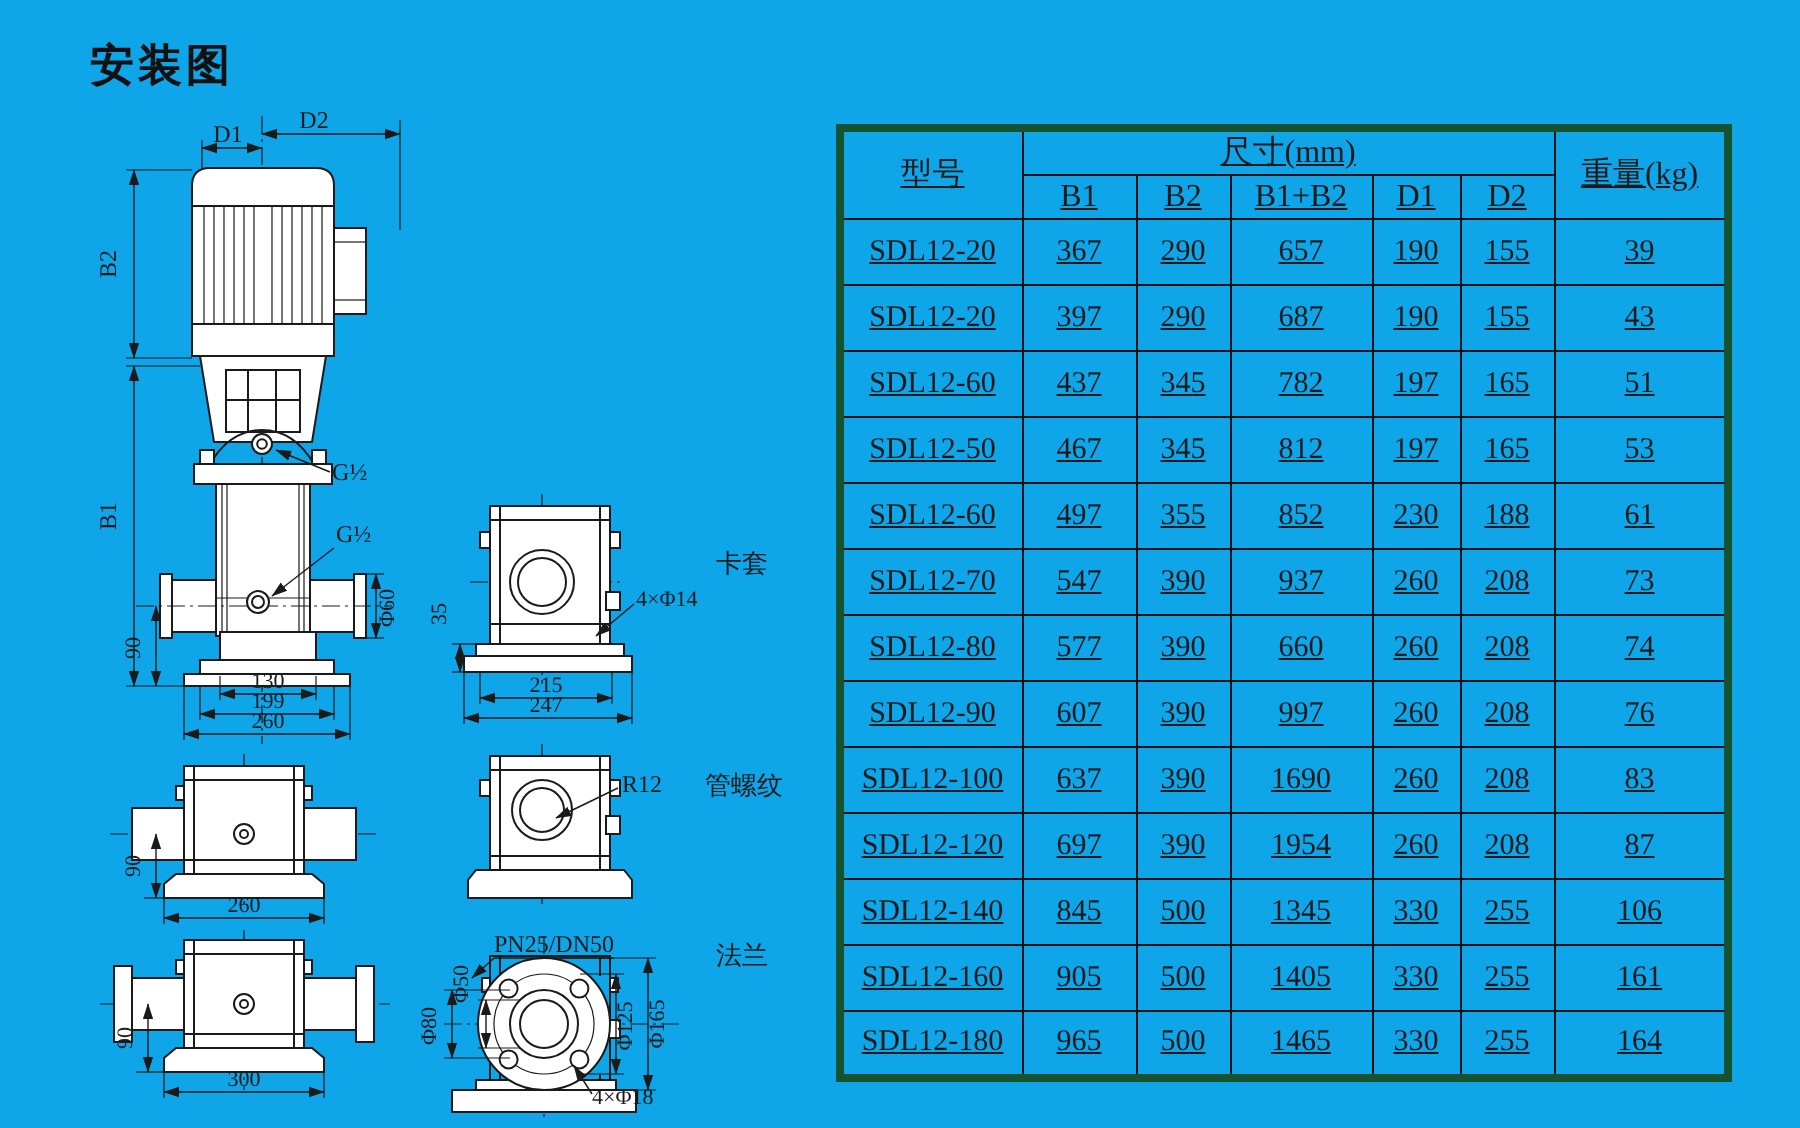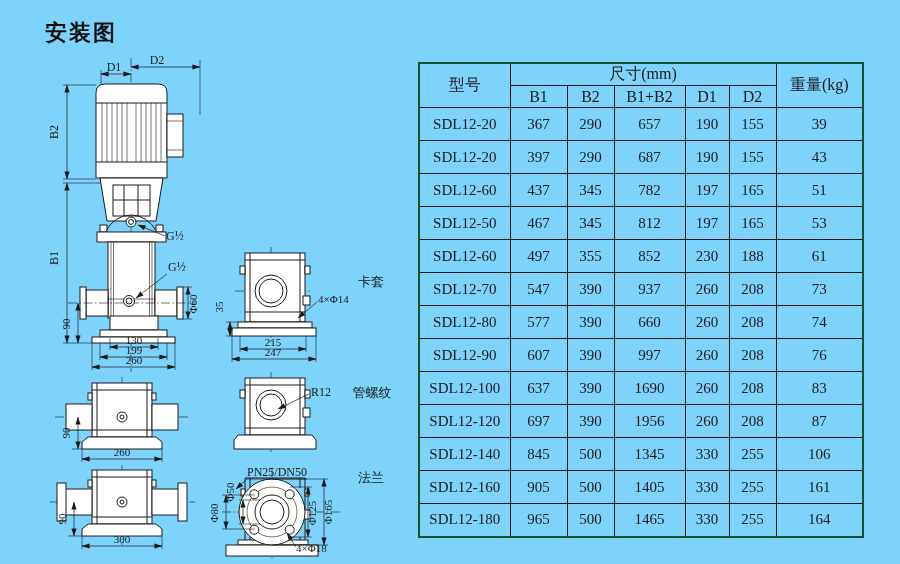--- a/index.html
+++ b/index.html
@@ -1,23 +1,23 @@
 <!DOCTYPE html>
 <html><head>
 <meta charset="utf-8">
 <style>
   html,body{margin:0;padding:0;background:#ffffff;}
-  #page{position:relative;width:900px;height:564px;background:#7dd3fc;overflow:hidden;
+  #page{position:relative;width:900px;height:564px;background:#0ea5e9;overflow:hidden;
         font-family:"Liberation Serif","DejaVu Serif",serif;color:#1a1a1a;}
   .title{position:absolute;font-family:"Liberation Sans","DejaVu Sans",sans-serif;
          font-weight:bold;font-size:22px;color:#111;letter-spacing:2px;}
   #title-left{left:45px;top:18px;}
   #title-right{left:418px;top:18px;}
   #dims-table{position:absolute;left:418px;top:62px;width:444px;border-collapse:collapse;
-              table-layout:fixed;border:2px solid #14532d;}
+              table-layout:fixed;border:4px solid #14532d;text-decoration:underline;}
   #dims-table td{border:1px solid #111;text-align:center;vertical-align:middle;
                  font-size:15px;color:#1a1a1a;padding:0;overflow:hidden;}
   #dims-table thead td{font-size:16px;}
   #dims-table thead tr{height:22px;}
   #dims-table tbody tr{height:33px;}
   svg text{fill:#1a1a1a;}
   .dt{font-family:"Liberation Serif","DejaVu Serif",serif;font-size:11px;}
   .dt2{font-family:"Liberation Serif","DejaVu Serif",serif;font-size:12px;}
   .tag{font-family:"Liberation Serif","DejaVu Serif",serif;font-size:13px;}
   .ol{stroke:#1a1a1a;stroke-width:1;fill:none;}
@@ -361,21 +361,21 @@
           <td>390</td>
           <td>1690</td>
           <td>260</td>
           <td>208</td>
           <td>83</td>
         </tr>
       <tr>
           <td>SDL12-120</td>
           <td>697</td>
           <td>390</td>
-          <td>1956</td>
+          <td>1954</td>
           <td>260</td>
           <td>208</td>
           <td>87</td>
         </tr>
       <tr>
           <td>SDL12-140</td>
           <td>845</td>
           <td>500</td>
           <td>1345</td>
           <td>330</td>

